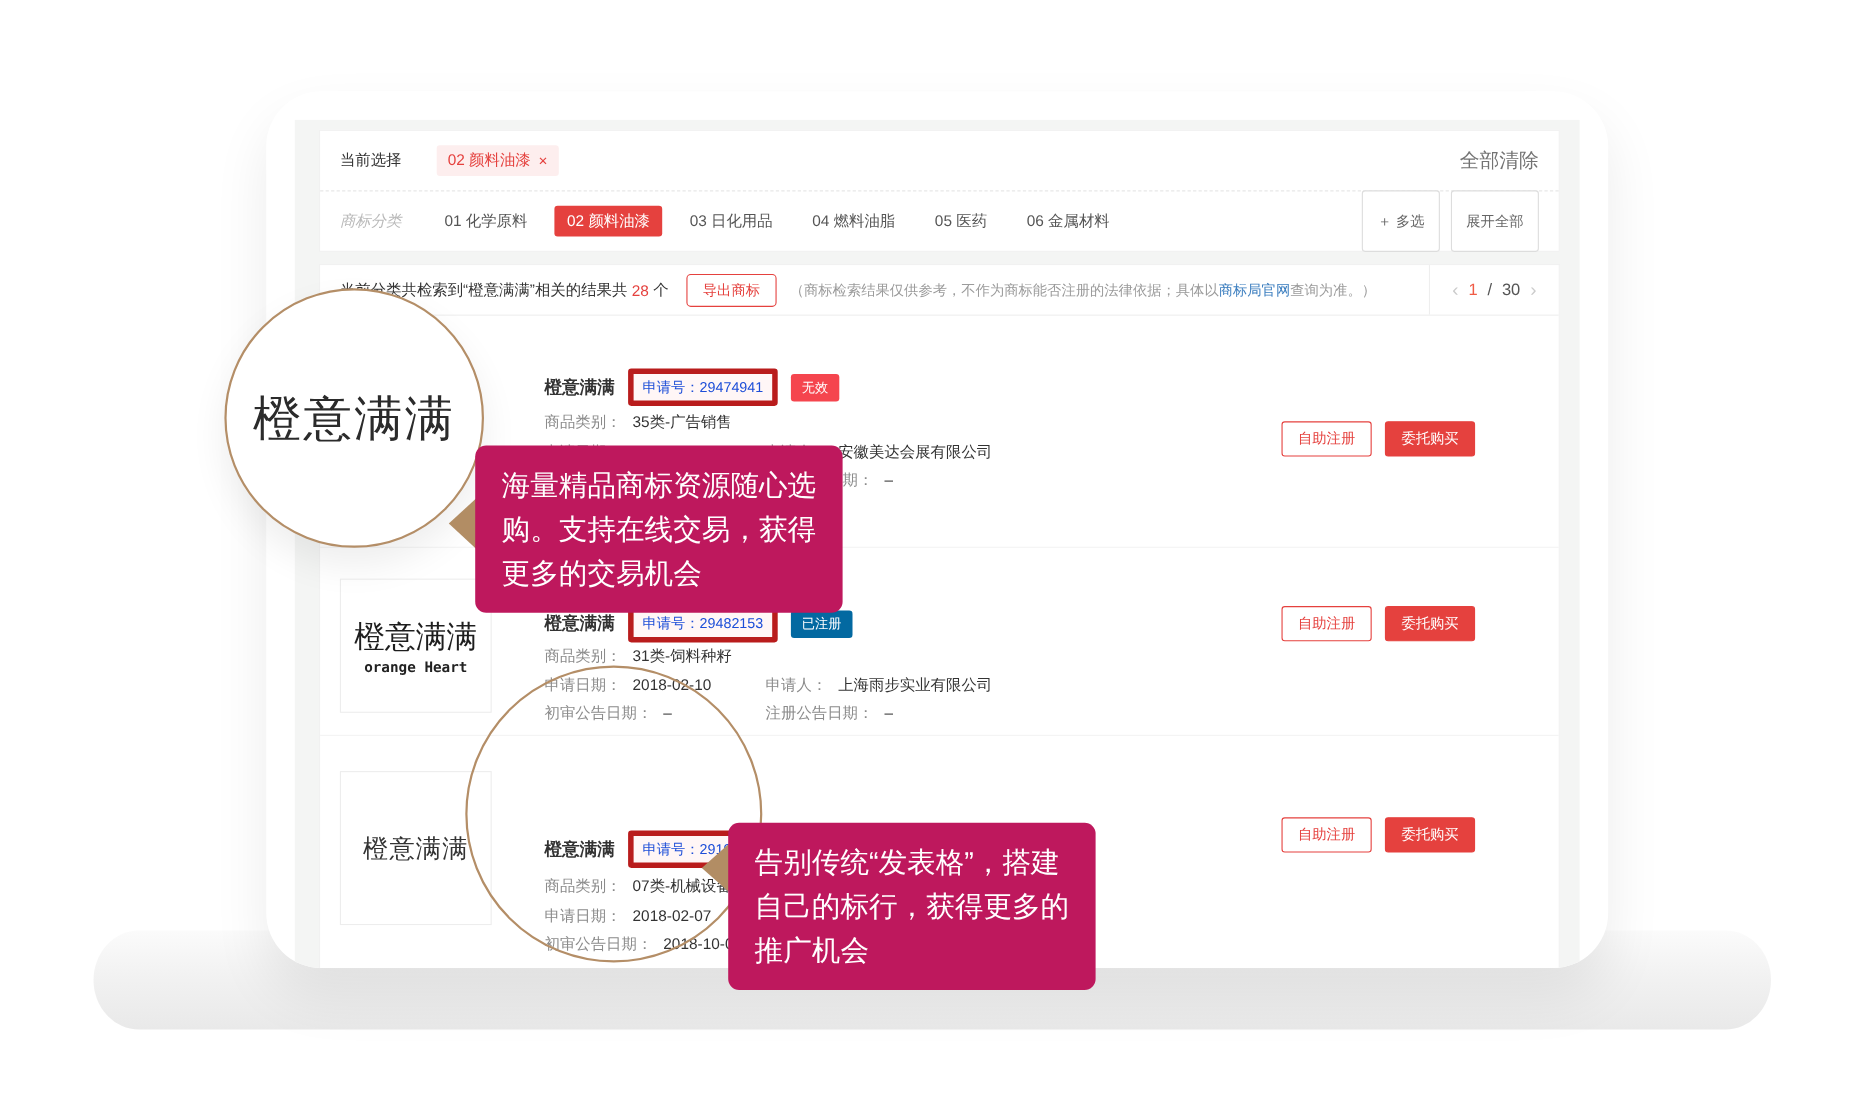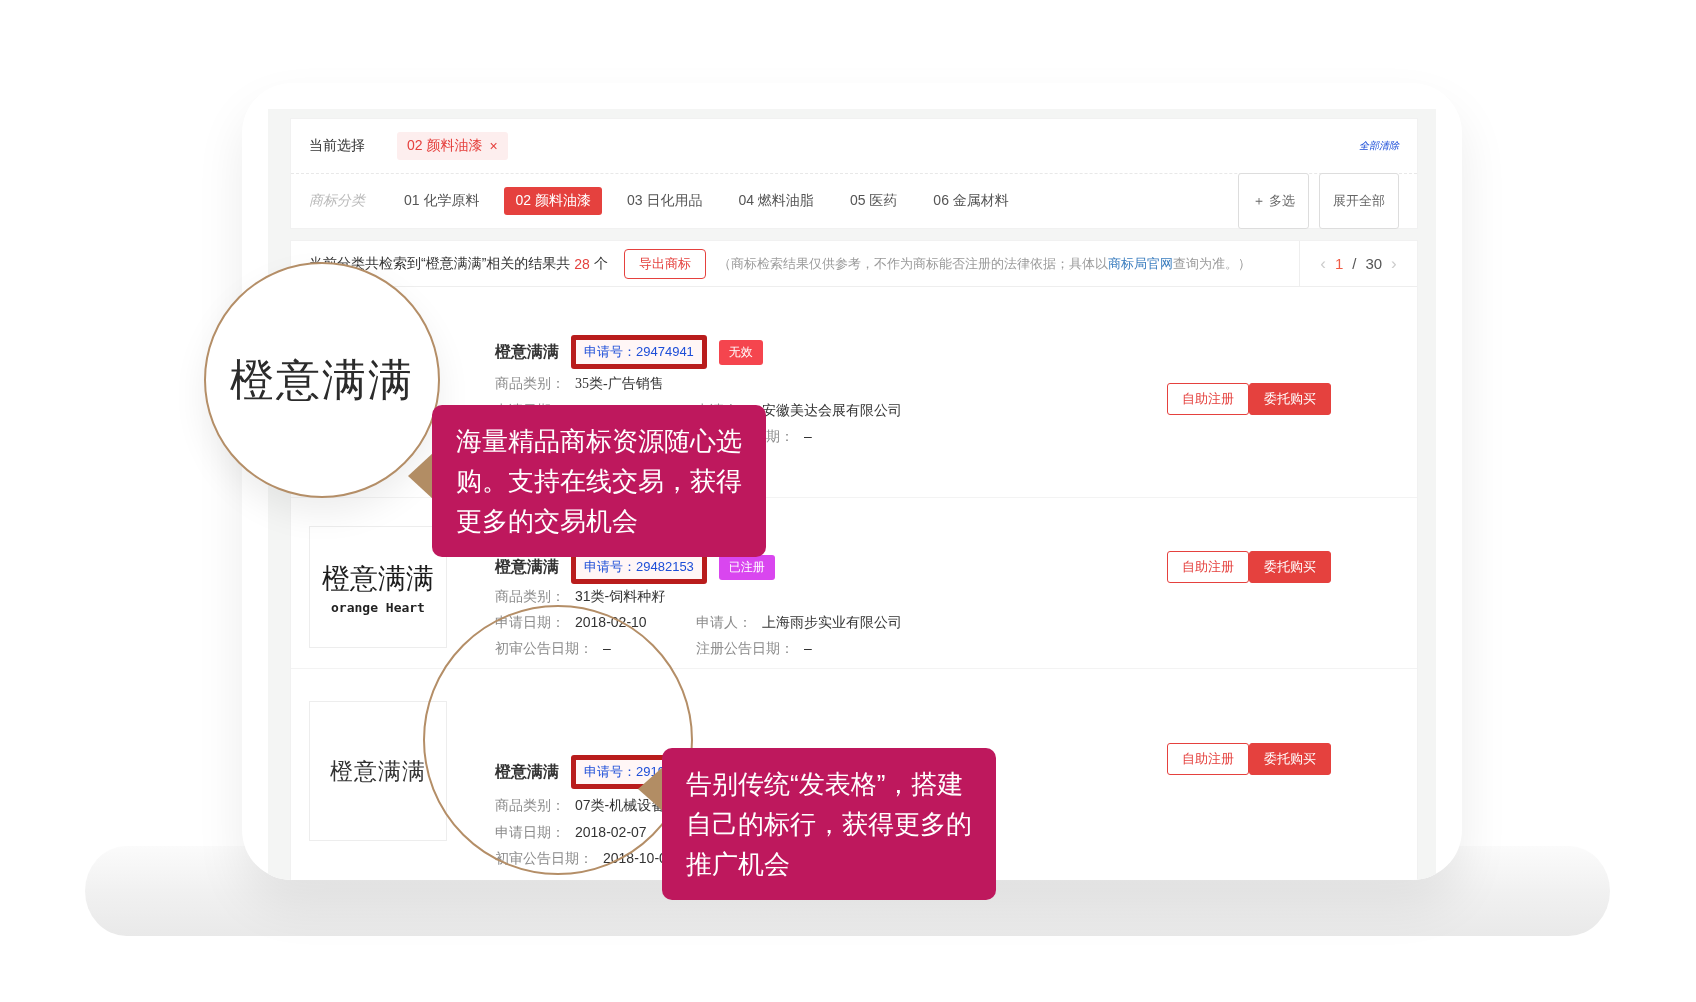--- a/index.html
+++ b/index.html
@@ -20,21 +20,21 @@
   .panel1 { left: 48px; top: 35px; width: 1128px; height: 111px; }
   .panel2 { left: 48px; top: 157px; width: 1128px; height: 640px; border-bottom: none; }
 
   
   .p1-rowA { height: 55px; display: flex; align-items: center; padding: 0 18px;
              border-bottom: 1px dashed #e8e8e8; }
   .cur-label { font-size: 14px; color: #333; }
   .cur-tag { margin-left: 32px; background: #fdeeee; color: #e5413e; font-size: 14px;
              padding: 5px 10px; border-radius: 3px; display: flex; align-items: center; gap: 7px; cursor: pointer; }
   .cur-tag .x { font-size: 14px; }
-  .clear-all { margin-left: auto; color: #1d4ed8; font-size: 10px; cursor: pointer; font-style: italic; }
+  .clear-all { margin-left: auto; color: #737373; font-size: 18px; cursor: pointer; }
   .p1-rowB { height: 54px; display: flex; align-items: center; padding: 0 18px; font-size: 14px; }
   .cat-label { color: #b9b9b9; margin-right: 28px; font-style: italic; }
   .cat-item { color: #555; margin-right: 14px; padding: 5px 11px; cursor: pointer; }
   .cat-item.selected { background: #e5413e; color: #fff; border-radius: 3px; }
   .cat-actions { margin-left: auto; display: flex; gap: 10px; }
   .ghost-btn { border: 1px solid #ddd; color: #666; font-size: 13px; padding: 18px 13px;
                border-radius: 3px; background: #fff; cursor: pointer; }
 
   
   .results-header { height: 46px; display: flex; align-items: stretch; border-bottom: 1px solid #eee; }
@@ -54,25 +54,25 @@
   .result-row { position: absolute; left: 0; width: 100%; }
   .row1 { top: 46px;  height: 211px; border-bottom: 1px solid #f3f3f3; }
   .row2 { top: 257px; height: 171px; border-bottom: 1px solid #f3f3f3; }
   .row3 { top: 428px; height: 212px; }
   .mark-title { position: absolute; left: 204px; display: flex; align-items: center; gap: 12px; }
   .mark-name { font-size: 16px; font-weight: bold; color: #333; }
   .appno-tag { border: 5px solid #b91c1c; background: #fff6f6; color: #1d4ed8;
                font-size: 13px; padding: 3px 8px; border-radius: 3px; }
   .badge { font-size: 12px; color: #fff; padding: 4px 10px; border-radius: 3px; }
   .badge-invalid { background: #f5454e; }
-  .badge-registered { background: #d946ef; }
+  .badge-registered { background: #0369a1; }
   .fline { position: absolute; left: 204px; font-size: 14px; color: #333; white-space: nowrap; }
   .fline .lbl { color: #8b8b8b; margin-right: 10px; }
   .fline .col2 { position: absolute; left: 201px; white-space: nowrap; }
-  .row-actions { position: absolute; right: 86px; display: flex; }
+  .row-actions { position: absolute; right: 76px; display: flex; gap: 12px; }
   .btn-outline { border: 1px solid #e5413e; color: #e5413e; background: #fff; font-size: 13px;
                  padding: 6px 14px; border-radius: 3px; cursor: pointer; }
   .btn-solid { border: 1px solid #e5413e; color: #fff; background: #e5413e; font-size: 13px;
                padding: 6px 14px; border-radius: 3px; cursor: pointer; }
   .mark-box { position: absolute; left: 18px; border: 1px solid #ededed; background: #fff;
               display: flex; flex-direction: column; align-items: center; justify-content: center; }
   .mark-box.mb2 { top: 28px; width: 138px; height: 122px; }
   .mark-box.mb3 { top: 32px; width: 138px; height: 140px; }
   .mark-cn-serif { font-family: "DejaVu Serif", serif; font-size: 28px; color: #1e1e1e; }
   .mark-en-mono { font-family: "DejaVu Sans Mono", monospace; font-size: 13px; font-weight: bold;
@@ -150,21 +150,21 @@
           <span class="pg-arrow">›</span>
         </div>
       </div>
 
       <div class="result-row row1">
         <div class="mark-title" style="top:48px;">
           <span class="mark-name">橙意满满</span>
           <span class="appno-tag">申请号：29474941</span>
           <span class="badge badge-invalid">无效</span>
         </div>
-        <div class="fline" style="top:88px;font-family:Liberation Serif, serif;">
+        <div class="fline" style="top:88px;">
           <span class="lbl">商品类别：</span><span>35类-广告销售</span>
         </div>
         <div class="fline" style="top:115px;">
           <span class="lbl">申请日期：</span><span>2018-03-07</span>
           <span class="col2"><span class="lbl">申请人：</span><span>安徽美达会展有限公司</span></span>
         </div>
         <div class="fline" style="top:141px;">
           <span class="lbl">初审公告日期：</span><span>–</span>
           <span class="col2"><span class="lbl">注册公告日期：</span><span>–</span></span>
         </div>

